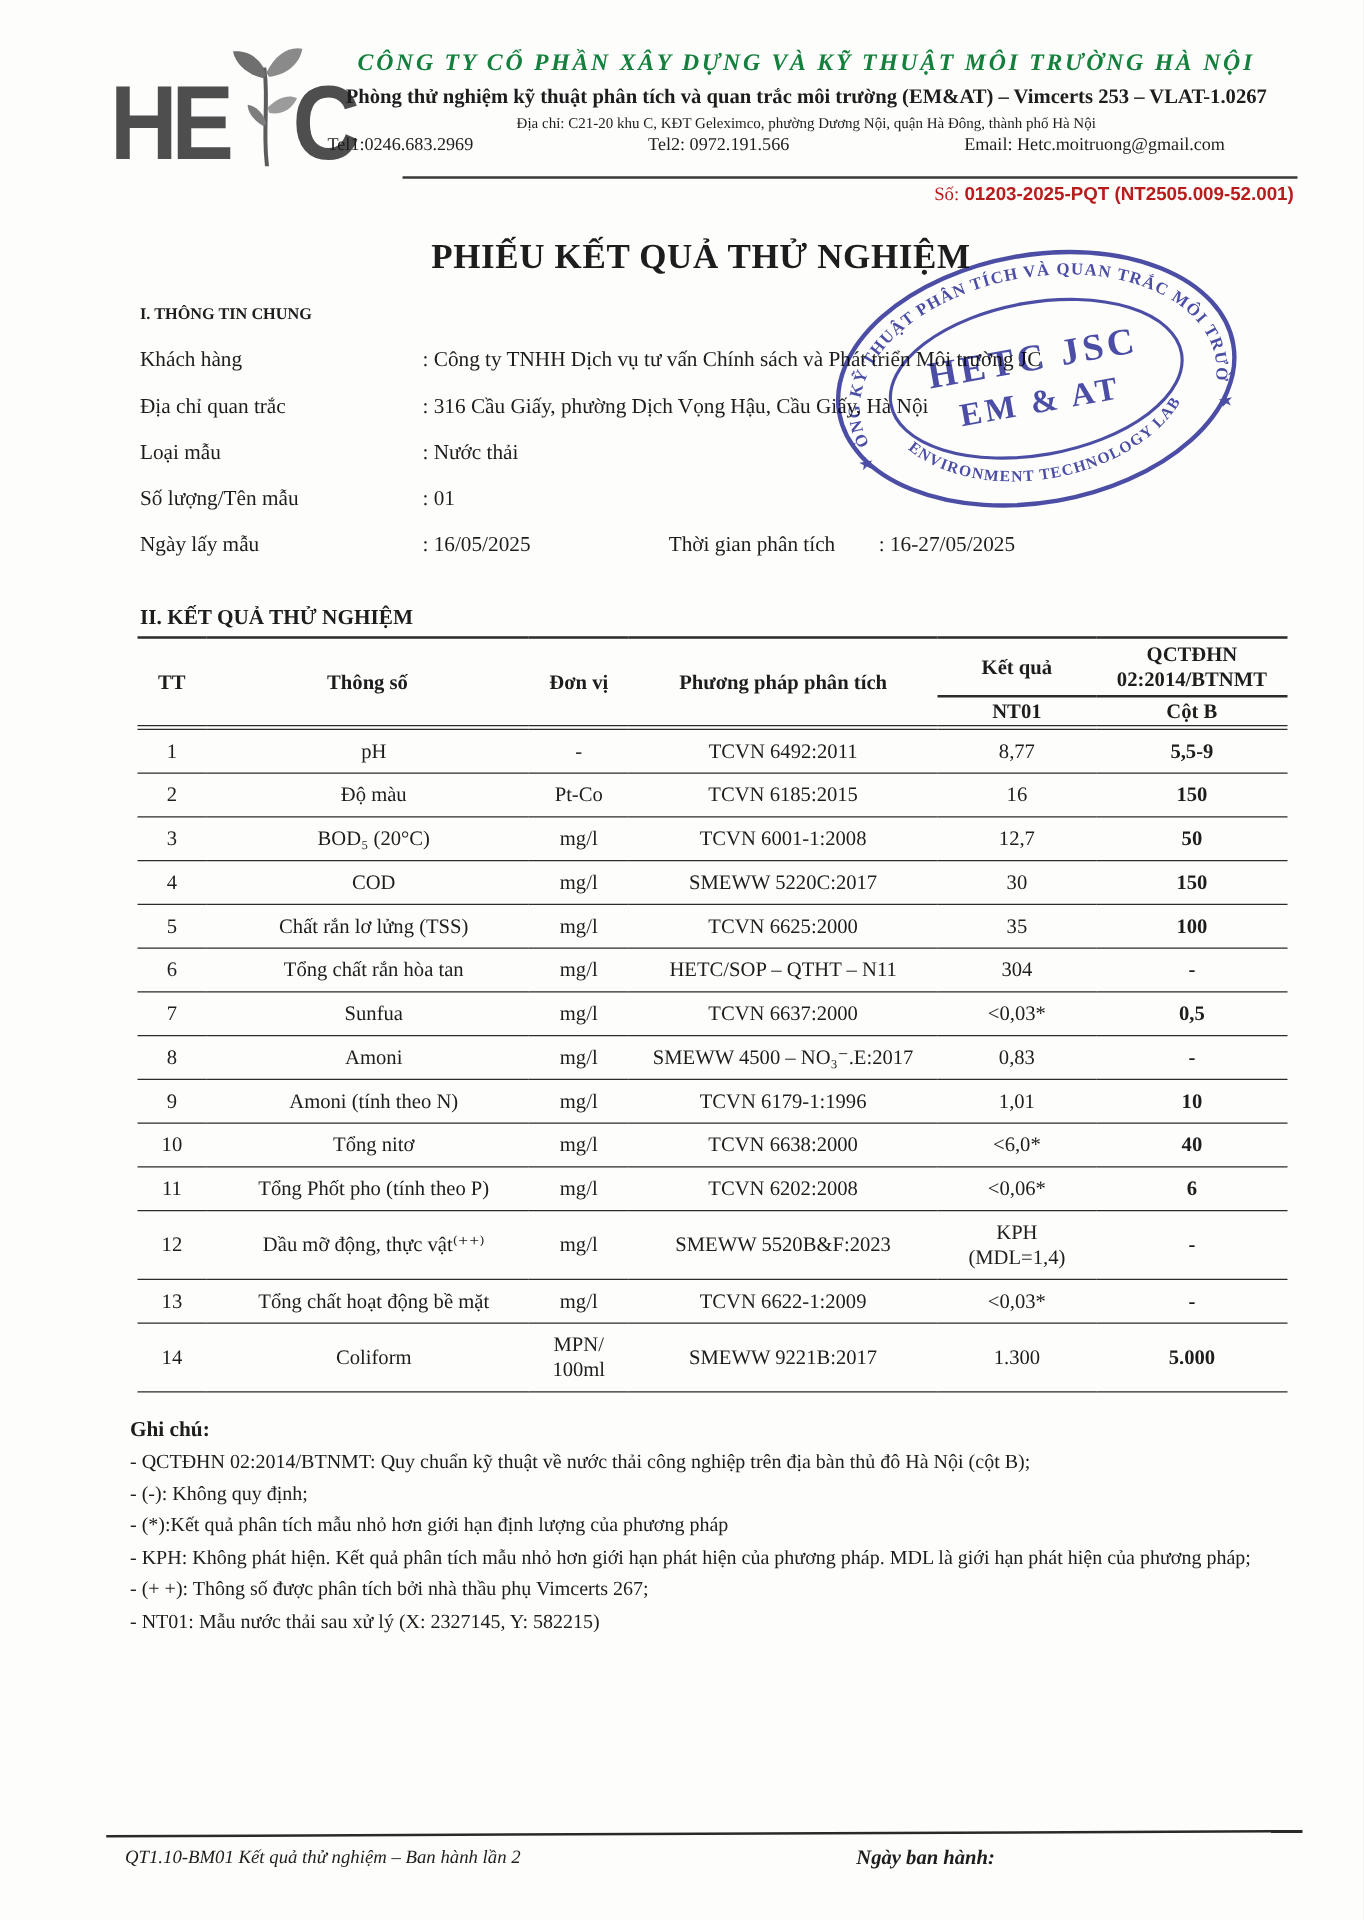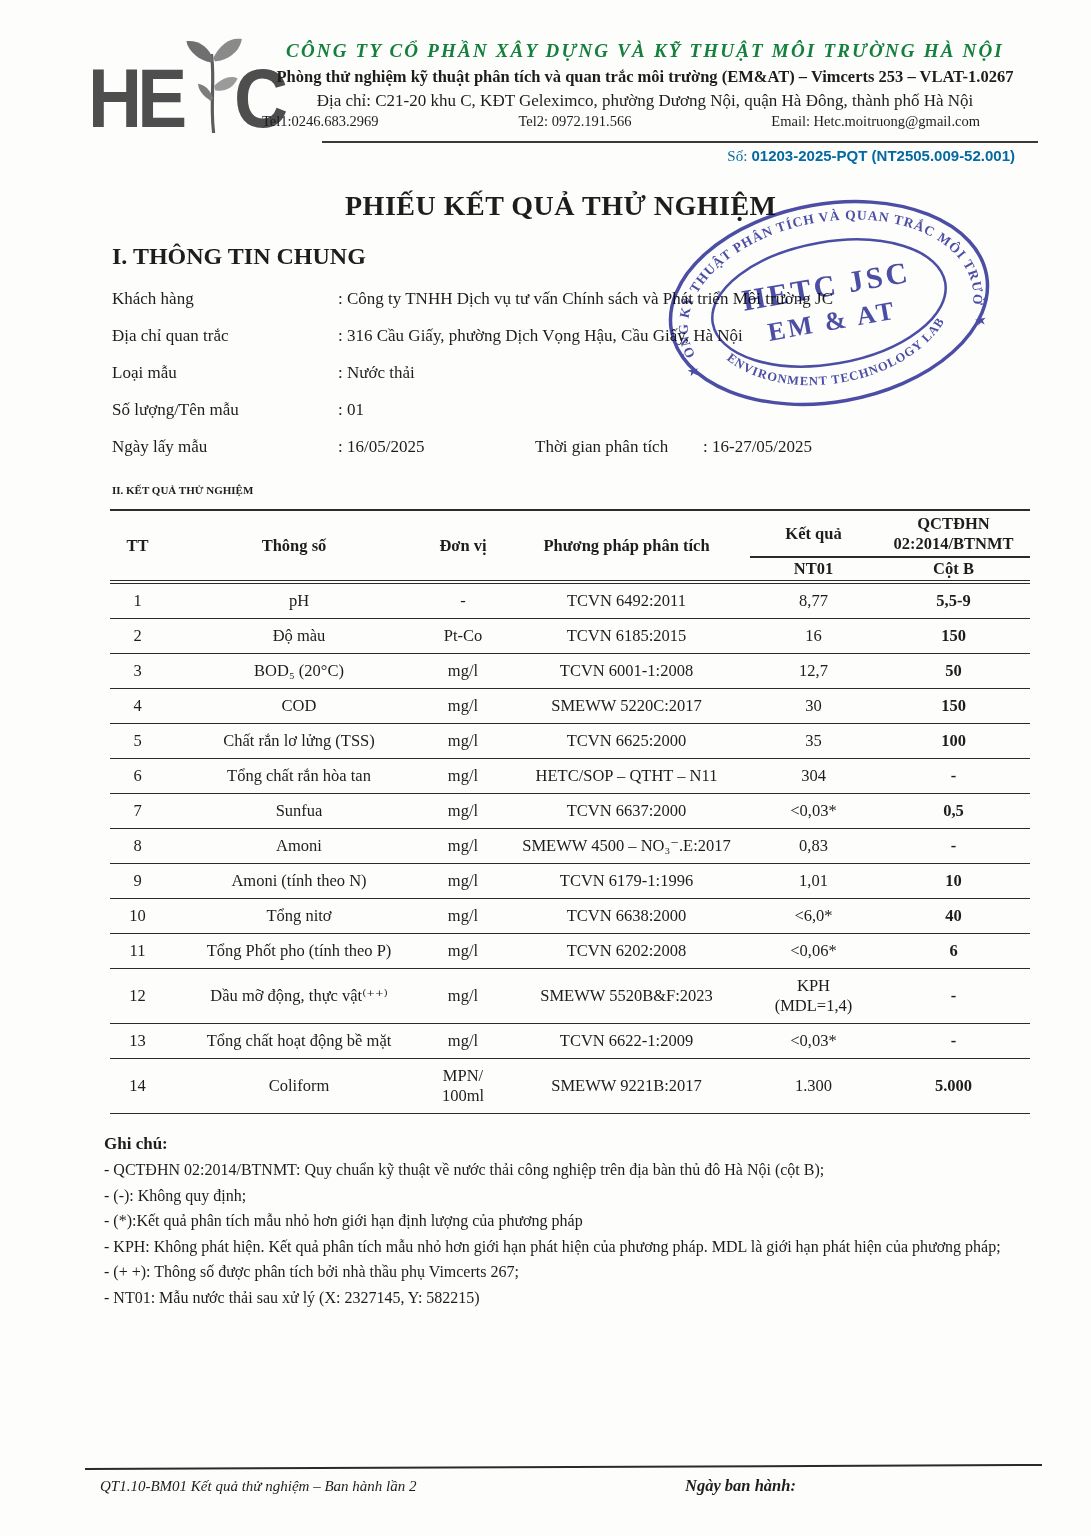--- a/index.html
+++ b/index.html
@@ -23,26 +23,26 @@
     transform: scale(0.96, 1.08); transform-origin: bottom left;
   }
   .plant { width: 64px; height: 104px; margin: 0 -10px 0 -6px; overflow: visible; }
 
   .header-text { position: absolute; left: 250px; top: 40px; width: 790px; text-align: center; }
   .company-name {
     font-weight: bold; font-size: 19px; letter-spacing: 2.2px;
     color: #15803d; white-space: nowrap; font-style: italic;
   }
   .lab-line { font-weight: bold; font-size: 16.5px; margin-top: 5px; white-space: nowrap; }
-  .addr-line { font-size: 17px; margin-top: 4px; }
+  .addr-line { font-size: 12px; margin-top: 4px; }
   .contact-line { display: flex; justify-content: space-between; padding: 2px 60px 0 12px; font-size: 14.5px; align-items: flex-end; }
   .header-rule { position: absolute; left: 322px; top: 141px; width: 716px; height: 2px; background: #3a3a3a; }
   .doc-number {
-    position: absolute; right: 76px; top: 147px;
-    font-size: 15px; font-weight: bold; color: #0369a1;
+    position: absolute; right: 56px; top: 147px;
+    font-size: 15px; font-weight: bold; color: #b91c1c;
     font-family: "Liberation Sans", "DejaVu Sans", sans-serif;
   }
   .doc-number .so-label { font-family: "Liberation Serif", serif; font-weight: normal; }
 
   
   .doc-title {
     position: absolute; left: 110px; top: 190px; width: 900px;
     text-align: left; padding-left: 235px;
     font-size: 28px; font-weight: bold; letter-spacing: 0.5px; white-space: nowrap;
   }
@@ -51,29 +51,29 @@
   .stamp-wrap {
     position: absolute; left: 655px; top: 196px; width: 348px; height: 214px;
     transform: rotate(-10deg);
     opacity: 0.92; mix-blend-mode: multiply; pointer-events: none;
   }
   .stamp-wrap svg { overflow: visible; width: 100%; height: 100%; }
   .stamp-wrap text { font-family: "Liberation Serif", "DejaVu Serif", serif; }
 
   
   .sec1 { position: absolute; left: 112px; top: 243px; width: 900px; }
-  .sec-heading { font-size: 24px; font-weight: bold; }
+  .sec-heading { font-size: 13px; font-weight: bold; }
   .info-rows { margin-top: 10px; }
   .info-row { display: grid; grid-template-columns: 226px 1fr; height: 37px; align-items: center; font-size: 17px; }
   .info-row.split { grid-template-columns: 226px 197px 168px 1fr; }
   .info-label { white-space: nowrap; }
   .info-value { white-space: nowrap; }
 
   
-  .sec2-heading { position: absolute; left: 112px; top: 484px; font-size: 11px; font-weight: bold; }
+  .sec2-heading { position: absolute; left: 112px; top: 484px; font-size: 17px; font-weight: bold; }
   table.results {
     position: absolute; left: 110px; top: 509px; width: 920px;
     border-collapse: collapse; table-layout: fixed;
     font-size: 16.5px;
     border-top: 2.5px solid #2b2b2b;
   }
   table.results th, table.results td { white-space: pre-line; vertical-align: middle; }
   col.c1 { width: 55px; } col.c2 { width: 258px; } col.c3 { width: 80px; }
   col.c4 { width: 247px; } col.c5 { width: 127px; } col.c6 { width: 153px; }
   .th-span { border-bottom: 4px double #2b2b2b; font-weight: bold; }

